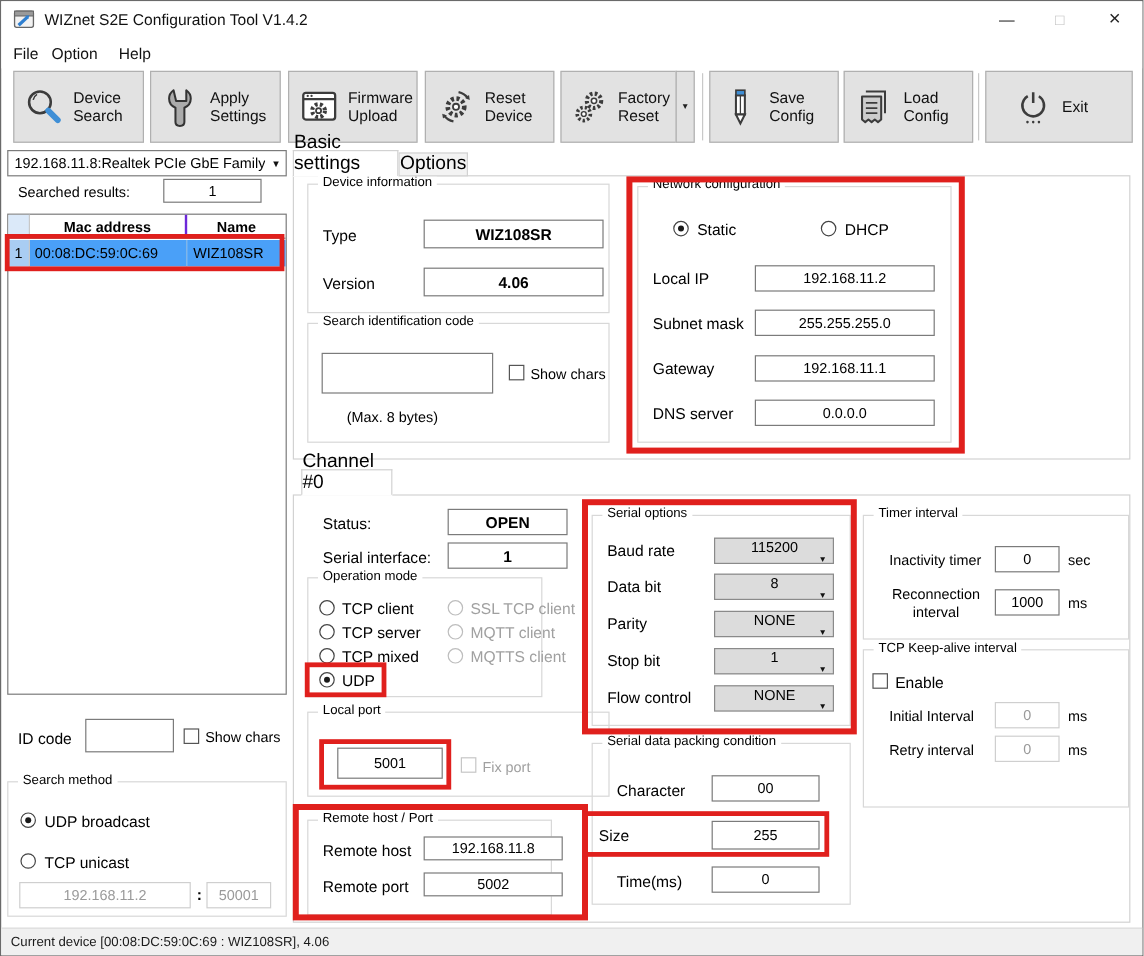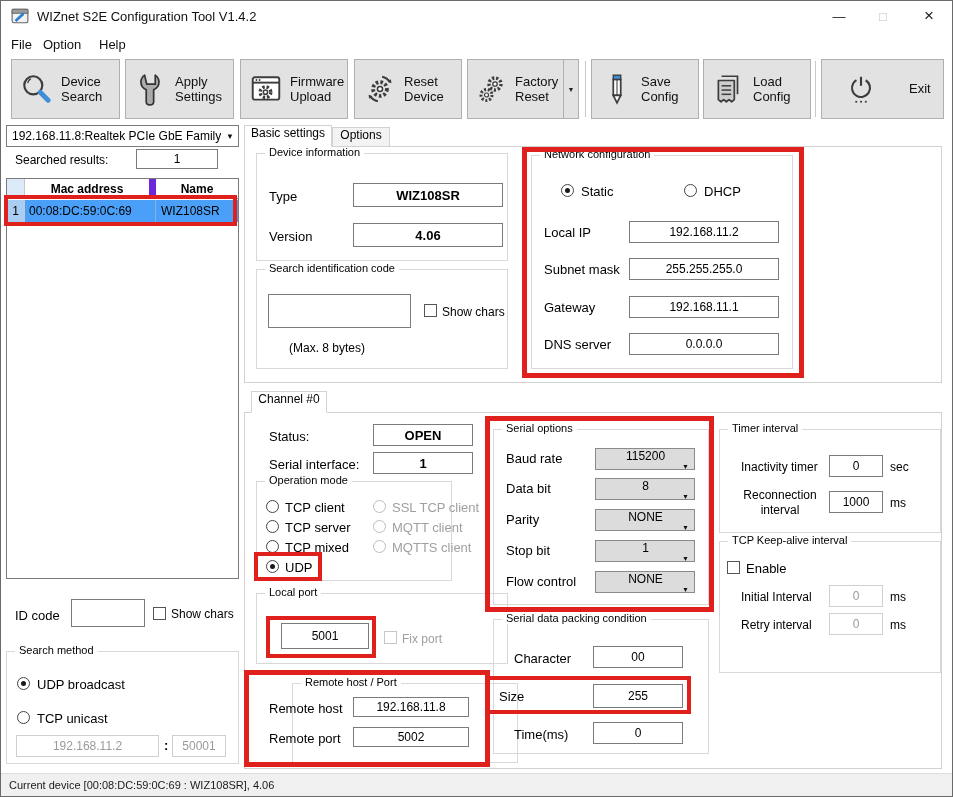--- a/index.html
+++ b/index.html
@@ -31,28 +31,28 @@
   .radio{position:absolute;width:13px;height:13px;border:1px solid #444;border-radius:50%;background:#fff;}
   .radio.on::after{content:"";position:absolute;left:3px;top:3px;width:5px;height:5px;border-radius:50%;background:#1a1a1a;}
   .radio.dis{border-color:#bdbdbd;}
   .chk{position:absolute;width:13px;height:13px;border:1px solid #555;background:#fff;}
   .chk.dis{border-color:#c6c6c6;}
   .select{position:absolute;background:#dcdcdc;border:1px solid #8a8a8a;font-size:12px;color:#000;display:flex;align-items:center;padding:0 5px 0 6px;flex-direction:column;}
   .select .ar{margin-left:auto;font-size:7px;color:#111;}
   .combo{position:absolute;background:#fff;border:1px solid #7b7b7b;font-size:12px;display:flex;align-items:center;padding:0 4px 0 5px;white-space:nowrap;overflow:hidden;}
   .combo .ar{margin-left:auto;font-size:8px;color:#111;flex:0 0 auto;}
   
-  .tab{position:absolute;font-size:12px;display:flex;align-items:flex-start;justify-content:center;border:1px solid #d2d2d2;background:#f3f3f3;z-index:1;}
+  .tab{position:absolute;font-size:16px;display:flex;align-items:flex-end;justify-content:center;border:1px solid #d2d2d2;background:#f3f3f3;z-index:1;}
   .tab.active{background:#fff;border-bottom:1px solid #fff;z-index:3;}
   .page{position:absolute;border:1px solid #d2d2d2;background:#fff;z-index:0;}
   
   .listbox{position:absolute;border:1px solid #7b7b7b;background:#fff;}
   .lb-head{position:absolute;left:0;top:0;right:0;height:20px;border-bottom:1px solid #8a8a8a;display:flex;font-size:12px;font-weight:bold;}
   .lb-head .c0{width:18px;background:#dbe9f9;border-right:1px solid #c8c8c8;}
-  .lb-head .c1{width:131px;border-right:7px solid #6d28d9;display:flex;align-items:center;justify-content:center;}
+  .lb-head .c1{width:131px;border-right:2px solid #6d28d9;display:flex;align-items:center;justify-content:center;}
   .lb-head .c2{flex:1;display:flex;align-items:center;justify-content:center;}
   .lb-row{position:absolute;left:0;top:21px;right:0;height:22px;display:flex;font-size:12px;}
   .lb-row .c0{width:18px;background:var(--seln);display:flex;align-items:center;justify-content:center;border-right:1px solid #c8c8c8;}
   .lb-row .c1{width:131px;background:var(--sel);display:flex;align-items:center;padding-left:4px;border-right:1px solid #7fb5e8;}
   .lb-row .c2{flex:1;background:var(--sel);display:flex;align-items:center;padding-left:5px;}
   
   .ann{position:absolute;border:5px solid var(--ann);z-index:50;pointer-events:none;}
   .ann.thin{border-width:4px;}
   
   .statusbar{position:absolute;left:0;top:772px;width:100%;height:24px;background:#f0f0f0;border-top:1px solid #ddd;}
@@ -180,21 +180,21 @@
   <div class="tb-btn" style="left:820px;top:58px;width:123px;height:60px;padding-left:22px;">
     <span>
       <svg width="34" height="34" viewBox="0 0 32 32">
         <circle cx="16" cy="15" r="8.5" fill="none" stroke="#3c3c3c" stroke-width="2" stroke-dasharray="44 9.4" transform="rotate(-58.5 16 15)"></circle>
         <line x1="16" y1="4.5" x2="16" y2="13" stroke="#3c3c3c" stroke-width="2"></line>
         <circle cx="11.5" cy="28" r="1" fill="#3c3c3c"></circle>
           <circle cx="16" cy="28" r="1" fill="#3c3c3c"></circle>
           <circle cx="20.5" cy="28" r="1" fill="#3c3c3c"></circle>
       </svg>
     </span>
-    <span class="tb-lbl" style="width:auto;margin-left:24px;">Exit</span>
+    <span class="tb-lbl" style="width:auto;">Exit</span>
   </div>
 
   <div class="combo" style="left:5px;top:124px;width:233px;height:22px;">
     <span style="overflow:hidden;white-space:nowrap;">192.168.11.8:Realtek PCIe GbE Family</span>
     <span class="ar">▼</span>
   </div>
 
   <span class="lbl s" style="left:14px;top:152px;">Searched results:</span>
   <div class="fld" style="left:135px;top:148px;width:82px;height:20px;">1</div>
 
@@ -296,21 +296,21 @@
   <span class="radio dis" style="left:372px;top:539px;"></span>
   <span class="lbl dis" style="left:391px;top:539px;">MQTTS client</span>
 
   <div class="grp" style="left:255px;top:592px;width:252px;height:71px;">
     <span class="ttl">Local port</span>
   </div>
   <div class="fld" style="left:280px;top:622px;width:88px;height:26px;">5001</div>
   <span class="chk dis" style="left:383px;top:630px;"></span>
   <span class="lbl s dis" style="left:401px;top:631px;">Fix port</span>
 
-  <div class="grp" style="left:255px;top:682px;width:226px;height:80px;margin-left:36px;">
+  <div class="grp" style="left:255px;top:682px;width:204px;height:80px;">
     <span class="ttl">Remote host / Port</span>
   </div>
   <span class="lbl" style="left:268px;top:700px;">Remote host</span>
   <div class="fld" style="left:352px;top:696px;width:116px;height:20px;">192.168.11.8</div>
   <span class="lbl" style="left:268px;top:730px;">Remote port</span>
   <div class="fld" style="left:352px;top:726px;width:116px;height:20px;">5002</div>
 
   <div class="grp" style="left:492px;top:428px;width:216px;height:176px;">
     <span class="ttl">Serial options</span>
   </div>

